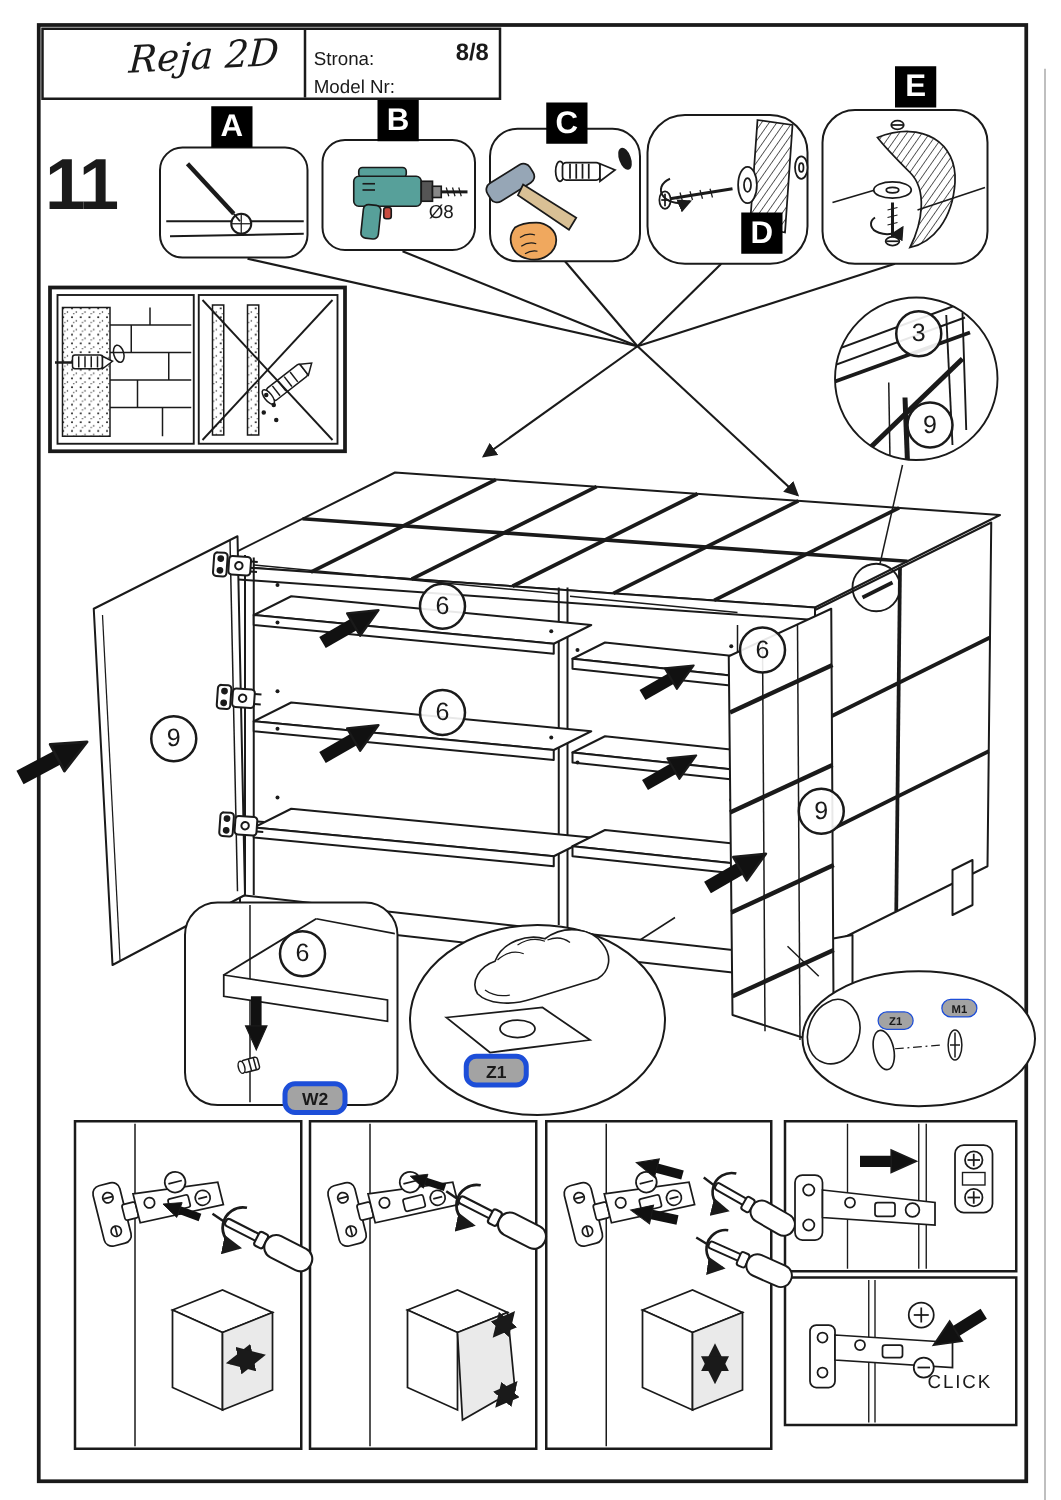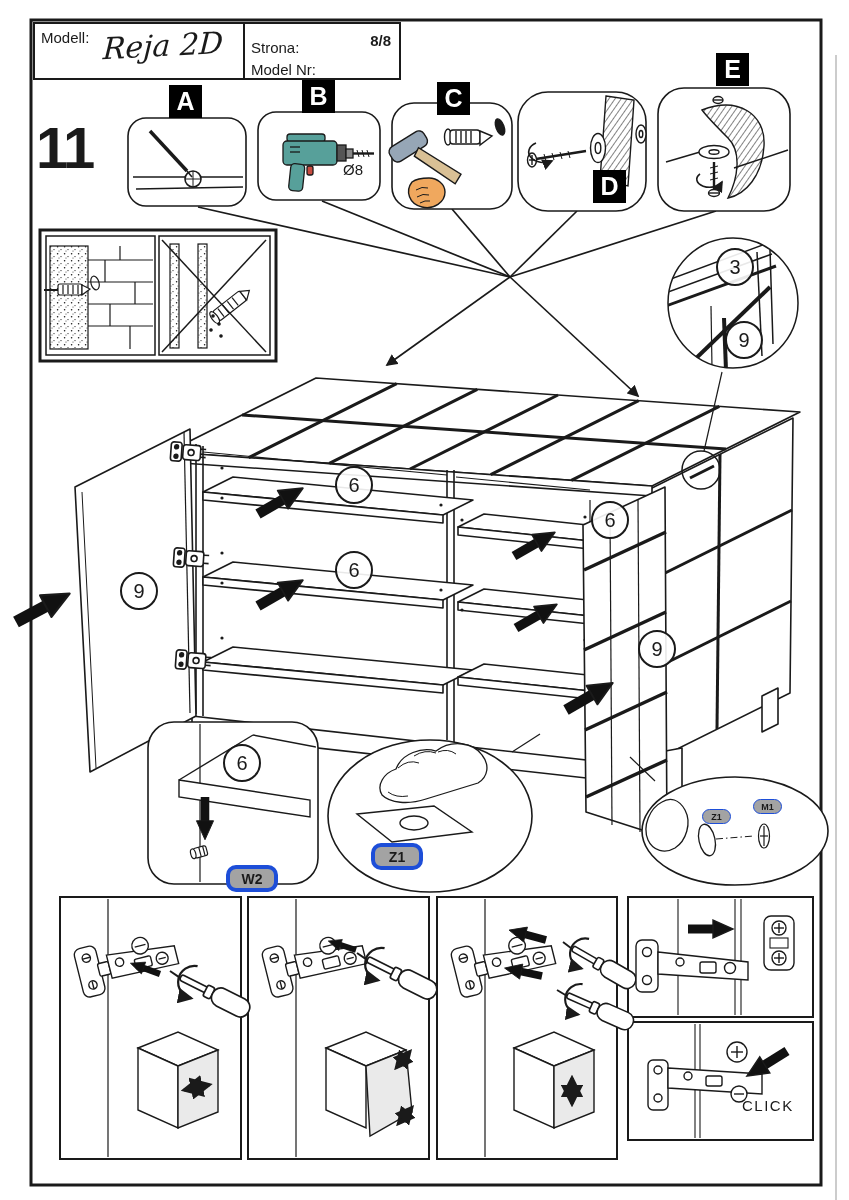--- a/index.html
+++ b/index.html
@@ -8,21 +8,21 @@
   .abs{position:absolute;}
   #artwork{position:absolute;left:0;top:0;}
   
   .hdr{left:33px;top:22px;width:364px;height:54px;border:2px solid #1a1a1a;
        display:flex;background:#fff;z-index:5;}
   .hdr-cell-l{width:208px;position:relative;padding:3px 0 0 6px;box-sizing:border-box;}
   .hdr-cell-r{flex:1;border-left:2px solid #1a1a1a;position:relative;padding:13px 0 0 6px;box-sizing:border-box;}
   .hdr-lbl{font-size:15px;line-height:1.45;}
   .model-script{position:absolute;left:68px;top:4px;font-family:"DejaVu Serif",serif;
        font-style:italic;font-size:30px;transform:rotate(-3deg) skewX(-6deg);white-space:nowrap;}
-  .page-num{position:absolute;right:8px;top:8px;font-size:15px;font-weight:bold;}
+  .page-num{position:absolute;right:8px;top:8px;font-size:19px;font-weight:bold;}
   .step-num{left:36px;top:74px;font-size:58px;font-weight:bold;letter-spacing:-2px;z-index:5;margin-top:40px;}
   .badge{width:33px;height:33px;background:#000;color:#fff;font-size:25px;font-weight:bold;
        display:flex;align-items:center;justify-content:center;z-index:6;}
   .circ{width:34px;height:34px;border:2px solid #1a1a1a;border-radius:50%;background:rgba(255,255,255,.9);
        display:flex;align-items:center;justify-content:center;font-size:20px;z-index:6;}
   .pill{border:4px solid #1d4ed8;border-radius:10px;background:#a3a3a3;font-weight:bold;
        display:flex;align-items:center;justify-content:center;z-index:6;}
   .pill-big{width:44px;height:19px;font-size:14px;}
   .pill-small{width:27px;height:13px;font-size:9px;border-width:1.5px;}
   .diam{font-size:15px;z-index:6;}
@@ -475,21 +475,20 @@
         <line x1="734" y1="1094" x2="744" y2="1094"></line>
     <rect x="706" y="1076" width="16" height="10" rx="2" fill="#fff"></rect>
     <circle cx="688" cy="1076" r="4" fill="#fff"></circle>
     <use href="#fatArrow" transform="translate(787,1051) rotate(148) scale(1.05)"></use>
   </g>
 </g>
 </svg>
 
 <div class="abs hdr">
   <div class="hdr-cell-l">
-    <div class="hdr-lbl">Modell:</div>
     <div class="model-script">Reja 2D</div>
   </div>
   <div class="hdr-cell-r">
     <div class="hdr-lbl">Strona:</div>
     <div class="hdr-lbl">Model Nr:</div>
     <div class="page-num">8/8</div>
   </div>
 </div>
 
 <div class="abs step-num">11</div>

